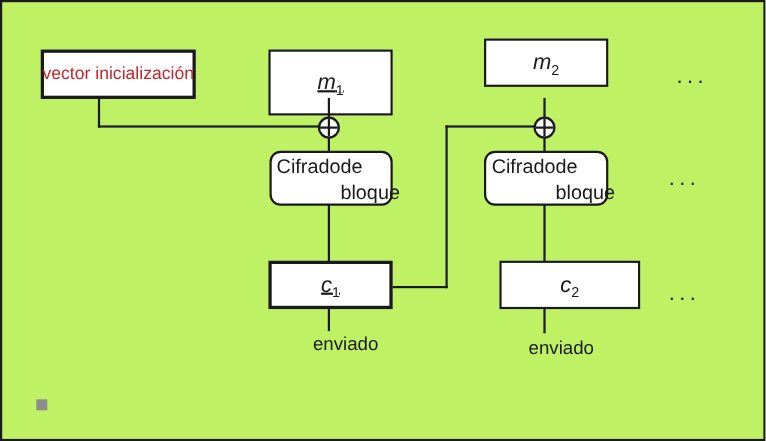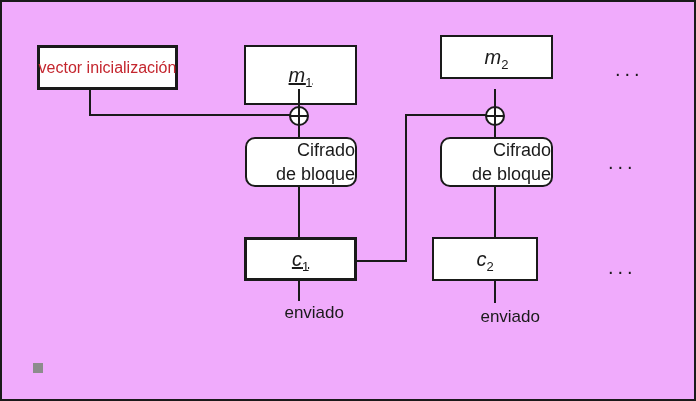--- a/index.html
+++ b/index.html
@@ -1,20 +1,20 @@
 <!DOCTYPE html>
 <html><head>
 <meta charset="utf-8">
 <style>
   html, body { margin: 0; padding: 0; background: #e8e8e8; }
   .slide {
     position: relative;
     width: 696px;
     height: 401px;
-    background: #f0abfc;
+    background: #bef264;
     border: 2px solid #1a1a1a;
     box-sizing: border-box;
     font-family: "Liberation Sans", sans-serif;
     color: #1a1a1a;
     overflow: hidden;
   }
 
   
   .dbox {
     position: absolute;
@@ -23,37 +23,36 @@
     border: 2px solid #1a1a1a;
     display: flex;
     align-items: center;
     justify-content: center;
   }
   .vector-box { left: 35px; top: 43px; width: 141px; height: 45px; border-width: 3px; }
   .vector-box span { color: #C4262E; font-size: 16px; white-space: nowrap; }
   .m1-box { left: 242px; top: 43px; width: 113px; height: 60px; text-decoration: underline; }
   .m2-box { left: 438px; top: 33px; width: 113px; height: 44px; }
   .c1-box { left: 242px; top: 235px; width: 113px; height: 44px; border-width: 3px; text-decoration: underline; }
-  .c2-box { left: 430px; top: 235px; width: 106px; height: 44px; }
+  .c2-box { left: 452px; top: 235px; width: 128px; height: 44px; }
   .math-label { font-size: 20px; font-style: italic; }
   .math-label sub { font-size: 13px; font-style: normal; line-height: 0; }
 
   .cipher-box {
     position: absolute;
     box-sizing: border-box;
     background: #fff;
     border: 2.5px solid #1a1a1a;
     border-radius: 10px;
     display: flex;
-    flex-direction: column;
+    flex-direction: row;
     justify-content: center;
     padding-left: 13px;
     font-size: 18px;
     line-height: 24px;
-    text-align: right;
   }
   .cipher1-box { left: 243px; top: 135px; width: 112px; height: 50px; }
   .cipher2-box { left: 438px; top: 135px; width: 113px; height: 50px; }
 
   
   .line { position: absolute; background: #1a1a1a; }
 
   
   .xor {
     position: absolute;

